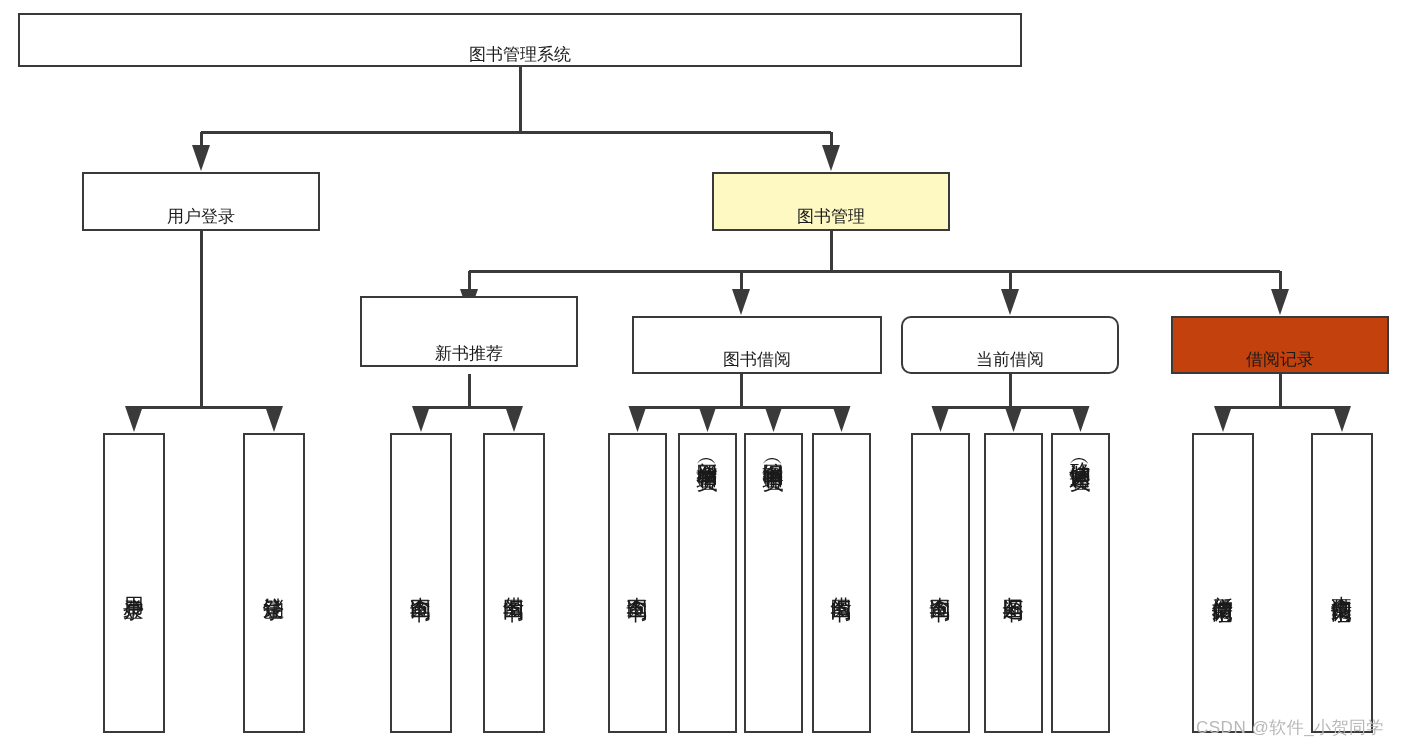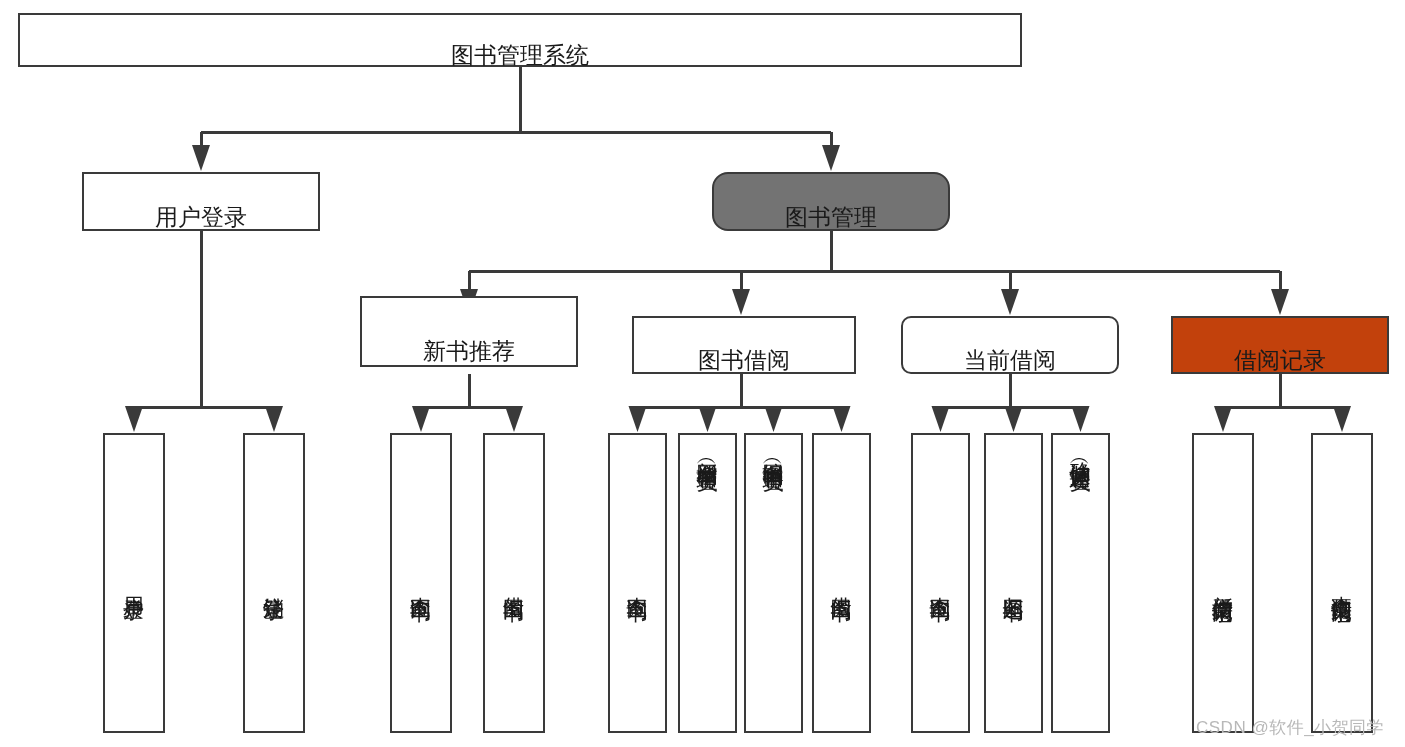--- a/index.html
+++ b/index.html
@@ -35,21 +35,21 @@
     justify-content: center;
     color: #1a1a1a;
   }
   .node .label {
     text-align: center;
     line-height: 1.22;
     white-space: pre-line;
   }
   .node.horiz .label {
     writing-mode: horizontal-tb;
-    font-size: 23px;
+    font-size: 17px;
     margin-top: 31px;
   }
   .node.vert {
     align-items: flex-start;
     justify-content: center;
     padding-top: 10px;
   }
   .node.vert .label {
     writing-mode: vertical-rl;
     text-orientation: upright;
@@ -128,27 +128,27 @@
       <line x1="1342" y1="407" x2="1342" y2="408" stroke="#3a3a3a" stroke-width="3" shape-rendering="crispEdges"></line>
       <path d="M 1333 406 L 1351 406 L 1342 432 Z" fill="#3a3a3a"></path>
     </svg>
   <div id="nodes-layer">
       <div class="node horiz" id="node-root" style="left: 18px; top: 13px; width: 1004px; height: 54px; border-color: rgb(58, 58, 58); background: rgb(255, 255, 255);">
         <span class="label">图书管理系统</span>
       </div>
       <div class="node horiz" id="node-user_login" style="left: 82px; top: 172px; width: 238px; height: 59px; border-color: rgb(58, 58, 58); background: rgb(255, 255, 255);">
         <span class="label">用户登录</span>
       </div>
-      <div class="node horiz" id="node-book_manage" style="left: 712px; top: 172px; width: 238px; height: 59px; border-color: rgb(58, 58, 58); background: #737373; border-radius: 16px;">
+      <div class="node horiz" id="node-book_manage" style="left: 712px; top: 172px; width: 238px; height: 59px; border-color: rgb(58, 58, 58); background: #fef9c3;">
         <span class="label">图书管理</span>
       </div>
       <div class="node horiz" id="node-new_book_rec" style="left: 360px; top: 296px; width: 218px; height: 71px; border-color: rgb(58, 58, 58); background: rgb(255, 255, 255); align-items: flex-end;">
         <span class="label">新书推荐</span>
       </div>
-      <div class="node horiz" id="node-book_borrow" style="left: 632px; top: 316px; width: 224px; height: 58px; border-color: rgb(58, 58, 58); background: rgb(255, 255, 255);">
+      <div class="node horiz" id="node-book_borrow" style="left: 632px; top: 316px; width: 250px; height: 58px; border-color: rgb(58, 58, 58); background: rgb(255, 255, 255);">
         <span class="label">图书借阅</span>
       </div>
       <div class="node horiz" id="node-current_borrow" style="left: 901px; top: 316px; width: 218px; height: 58px; border-color: rgb(58, 58, 58); background: rgb(255, 255, 255); border-radius: 10px;">
         <span class="label">当前借阅</span>
       </div>
       <div class="node horiz" id="node-borrow_record" style="left: 1171px; top: 316px; width: 218px; height: 58px; border-color: rgb(58, 58, 58); background: #c2410c;">
         <span class="label">借阅记录</span>
       </div>
       <div class="node vert centered" id="node-leaf_user_login" style="left: 103px; top: 433px; width: 62px; height: 300px; border-color: rgb(58, 58, 58); background: rgb(255, 255, 255);">
         <span class="label">用户登录</span>

